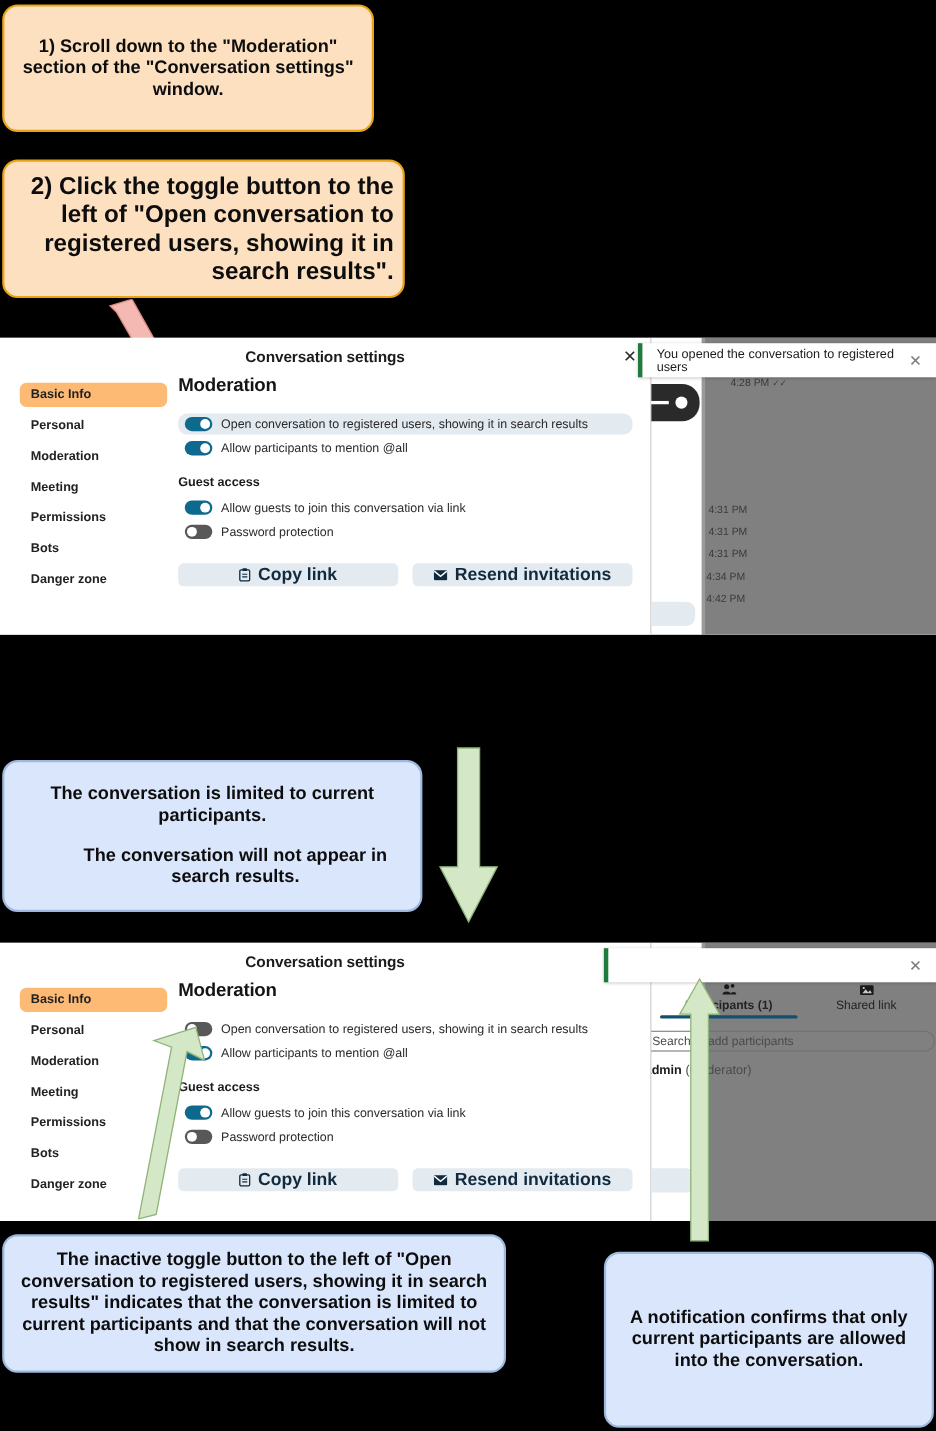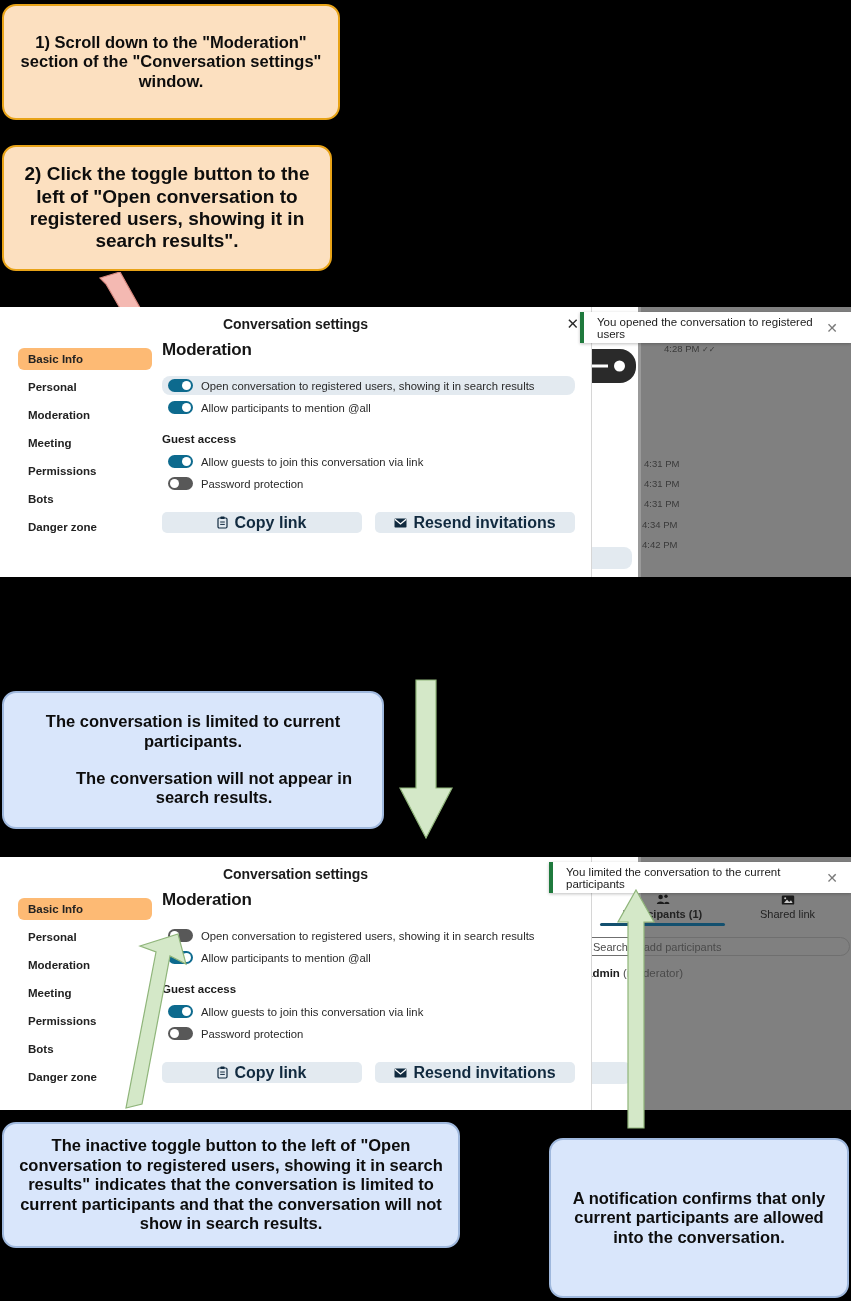--- a/index.html
+++ b/index.html
@@ -26,21 +26,21 @@
     border: 2px solid #e8a317;
   }
   .callout-blue {
     background: #d9e6fb;
     border: 2px solid #9fb8dd;
   }
   .callout p { margin: 0; padding: 0 8px; }
   .callout p + p { margin-top: 1.05em; margin-left: 42px; }
 
   #callout-step1 { left: 2px;  top: 4px;   width: 338px; height: 116px; font-size: 16.5px; }
-  #callout-step2 { left: 2px;  top: 145px; width: 330px; height: 126px; font-size: 19px; }
+  #callout-step2 { left: 2px;  top: 145px; width: 366px; height: 126px; font-size: 22px; text-align: right; }
   #callout-limited { left: 2px; top: 691px; width: 382px; height: 138px; font-size: 16.5px; }
   #callout-inactive { left: 2px; top: 1122px; width: 458px; height: 126px; font-size: 16.5px; }
   #callout-notify { left: 549px; top: 1138px; width: 300px; height: 160px; font-size: 16.5px; }
 
   
   .arrow-svg { position: absolute; pointer-events: none; }
   #arrow-pink  { left: 86px;  top: 272px; width: 120px; height: 150px; }
   #arrow-green-up-left { left: 112px; top: 930px; width: 90px; height: 182px; }
   #arrow-green-down { left: 398px; top: 678px; width: 56px; height: 164px; }
   #arrow-green-up-right { left: 616px; top: 888px; width: 40px; height: 242px; }
@@ -425,21 +425,20 @@
               </svg>
               <span>Resend invitations</span>
             </div>
           </div>
         </div>
       </div>
     </div>
   </div>
 
   <div class="toast" id="toast-bottom">
-    <span class="toast-text">You limited the conversation to the current participants</span>
     <span class="toast-close">✕</span>
   </div>
 
   <svg class="arrow-svg" id="arrow-green-up-left" viewBox="0 0 90 182">
     <polygon points="66,4 74,34 58,26 30,174 14,178 44,22 28,16" fill="#d4e8c8" stroke="#8fb57a" stroke-width="1.2"></polygon>
   </svg>
 
   <svg class="arrow-svg" id="arrow-green-up-right" viewBox="0 0 40 242">
     <polygon points="20,2 38,34 28,34 28,240 12,240 12,34 2,34" fill="#d4e8c8" stroke="#8fb57a" stroke-width="1.2"></polygon>
   </svg>

